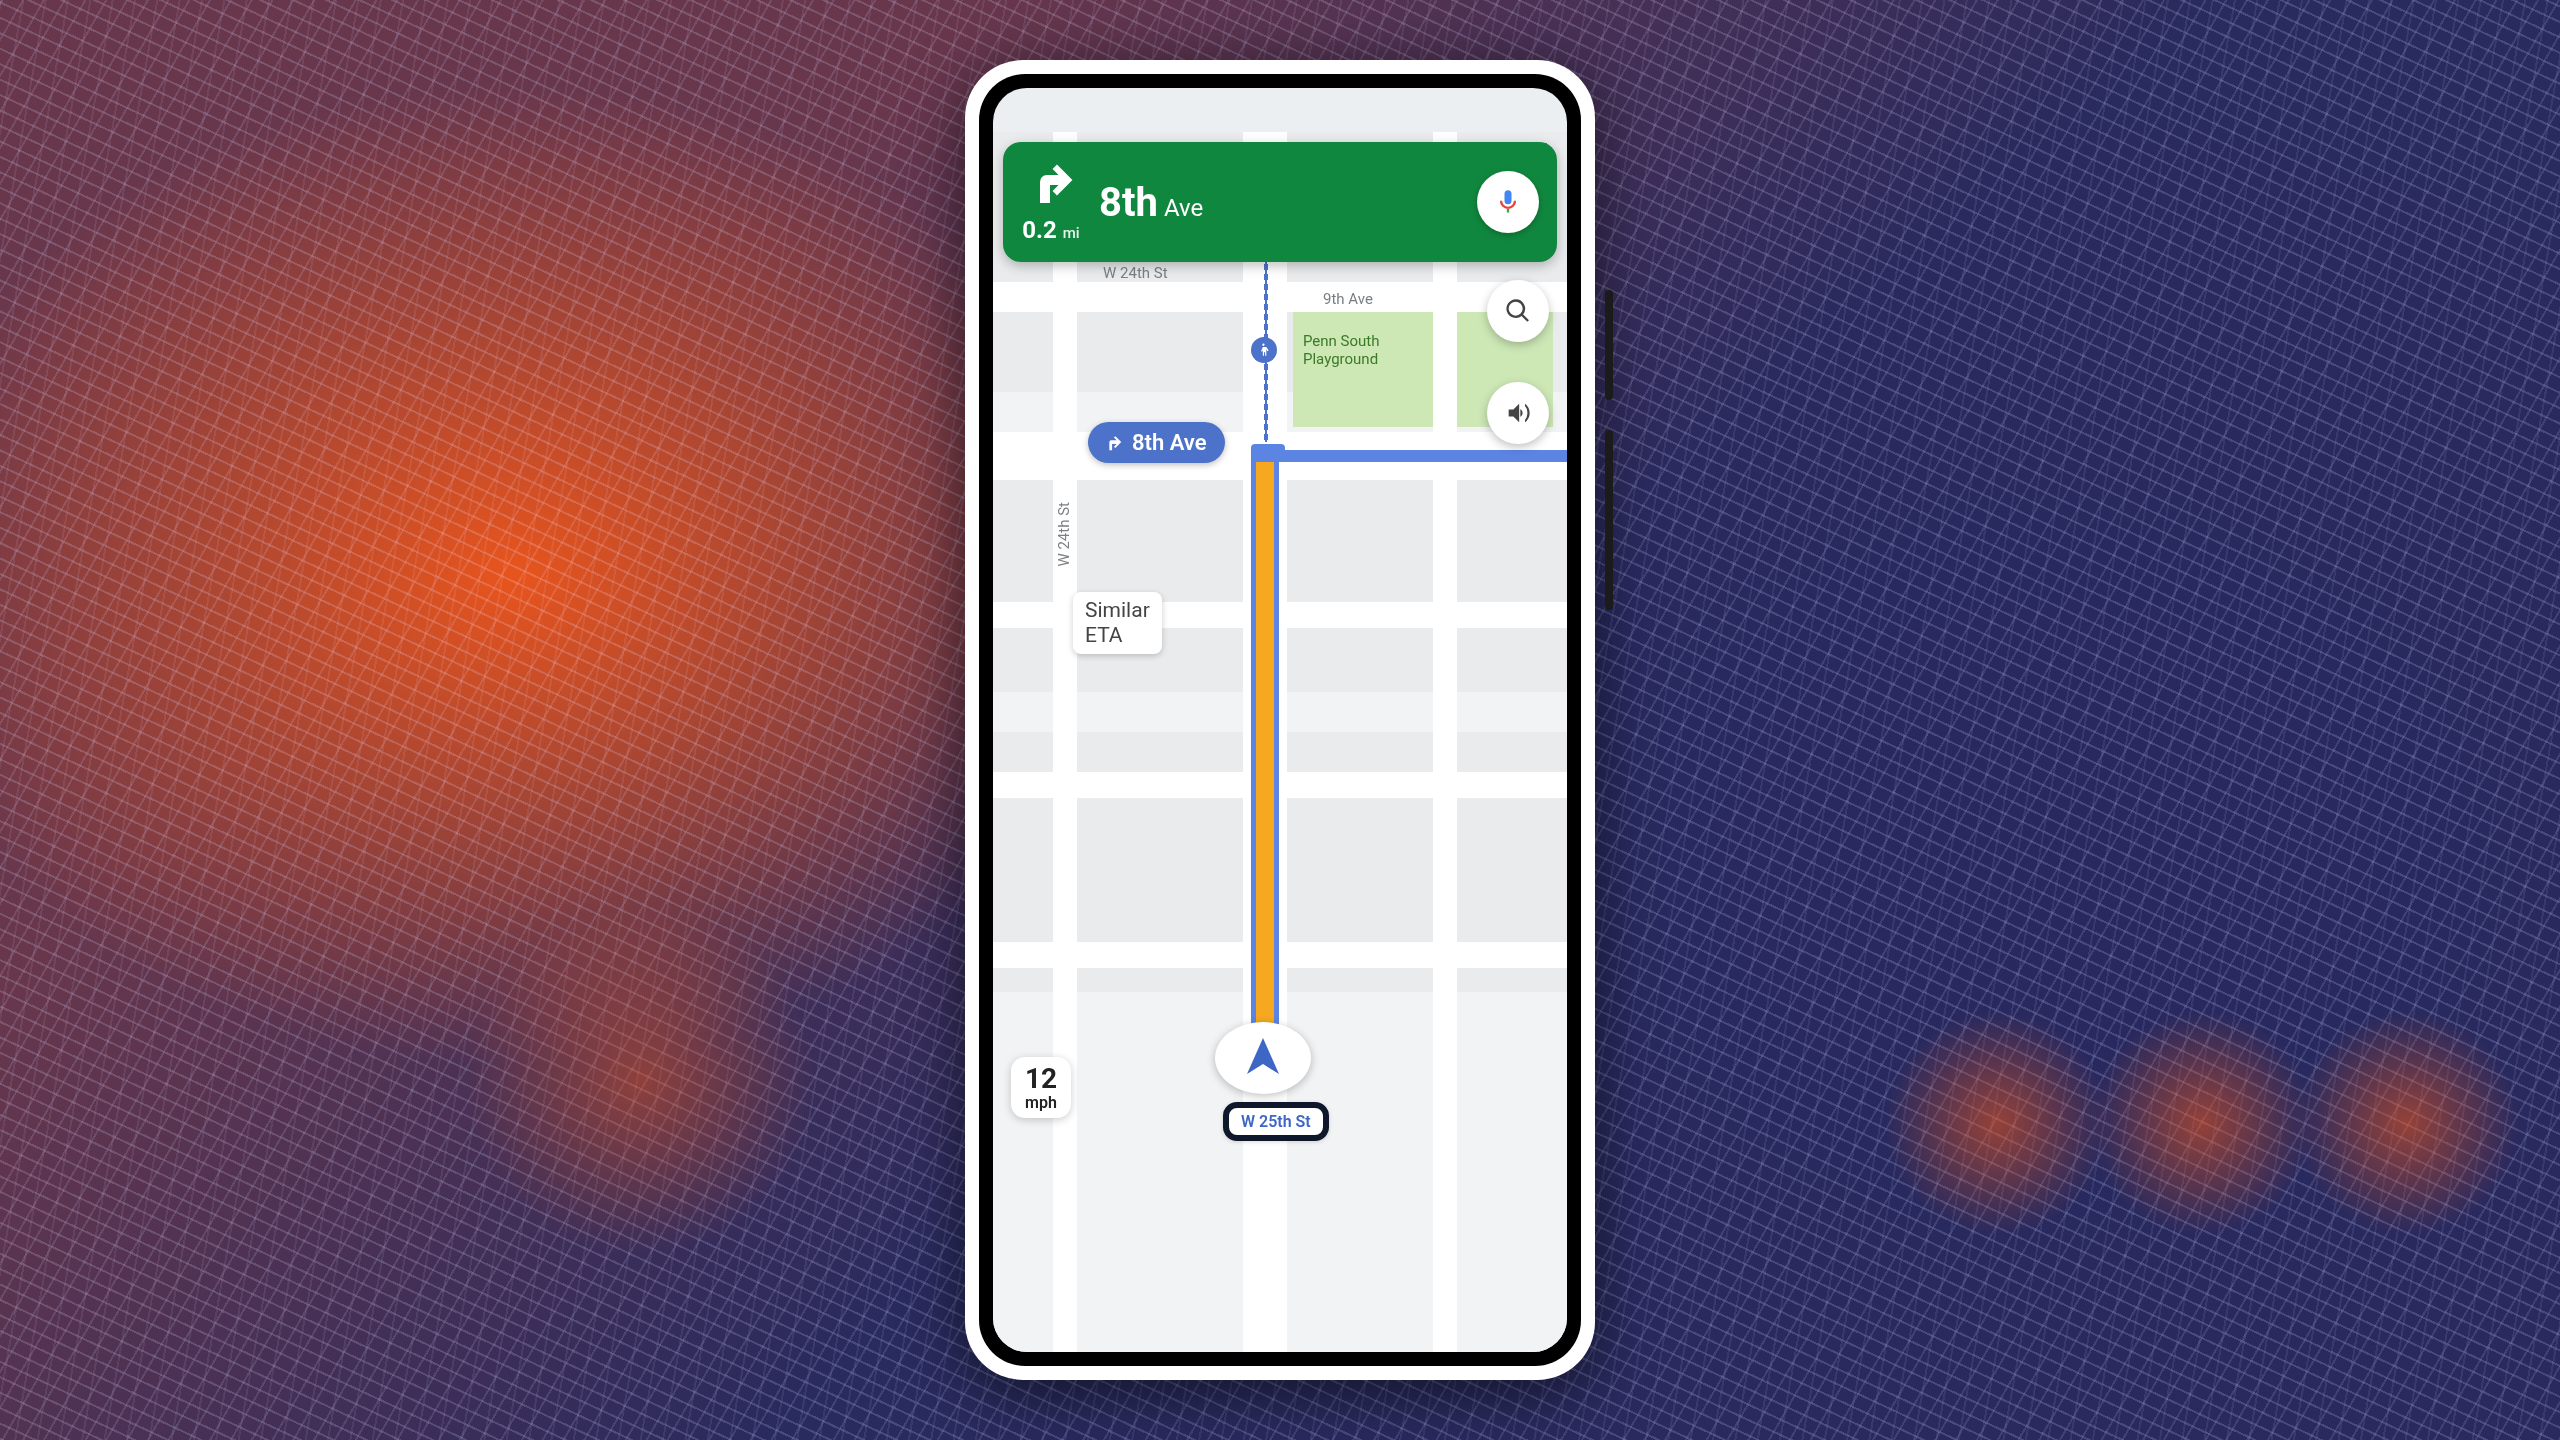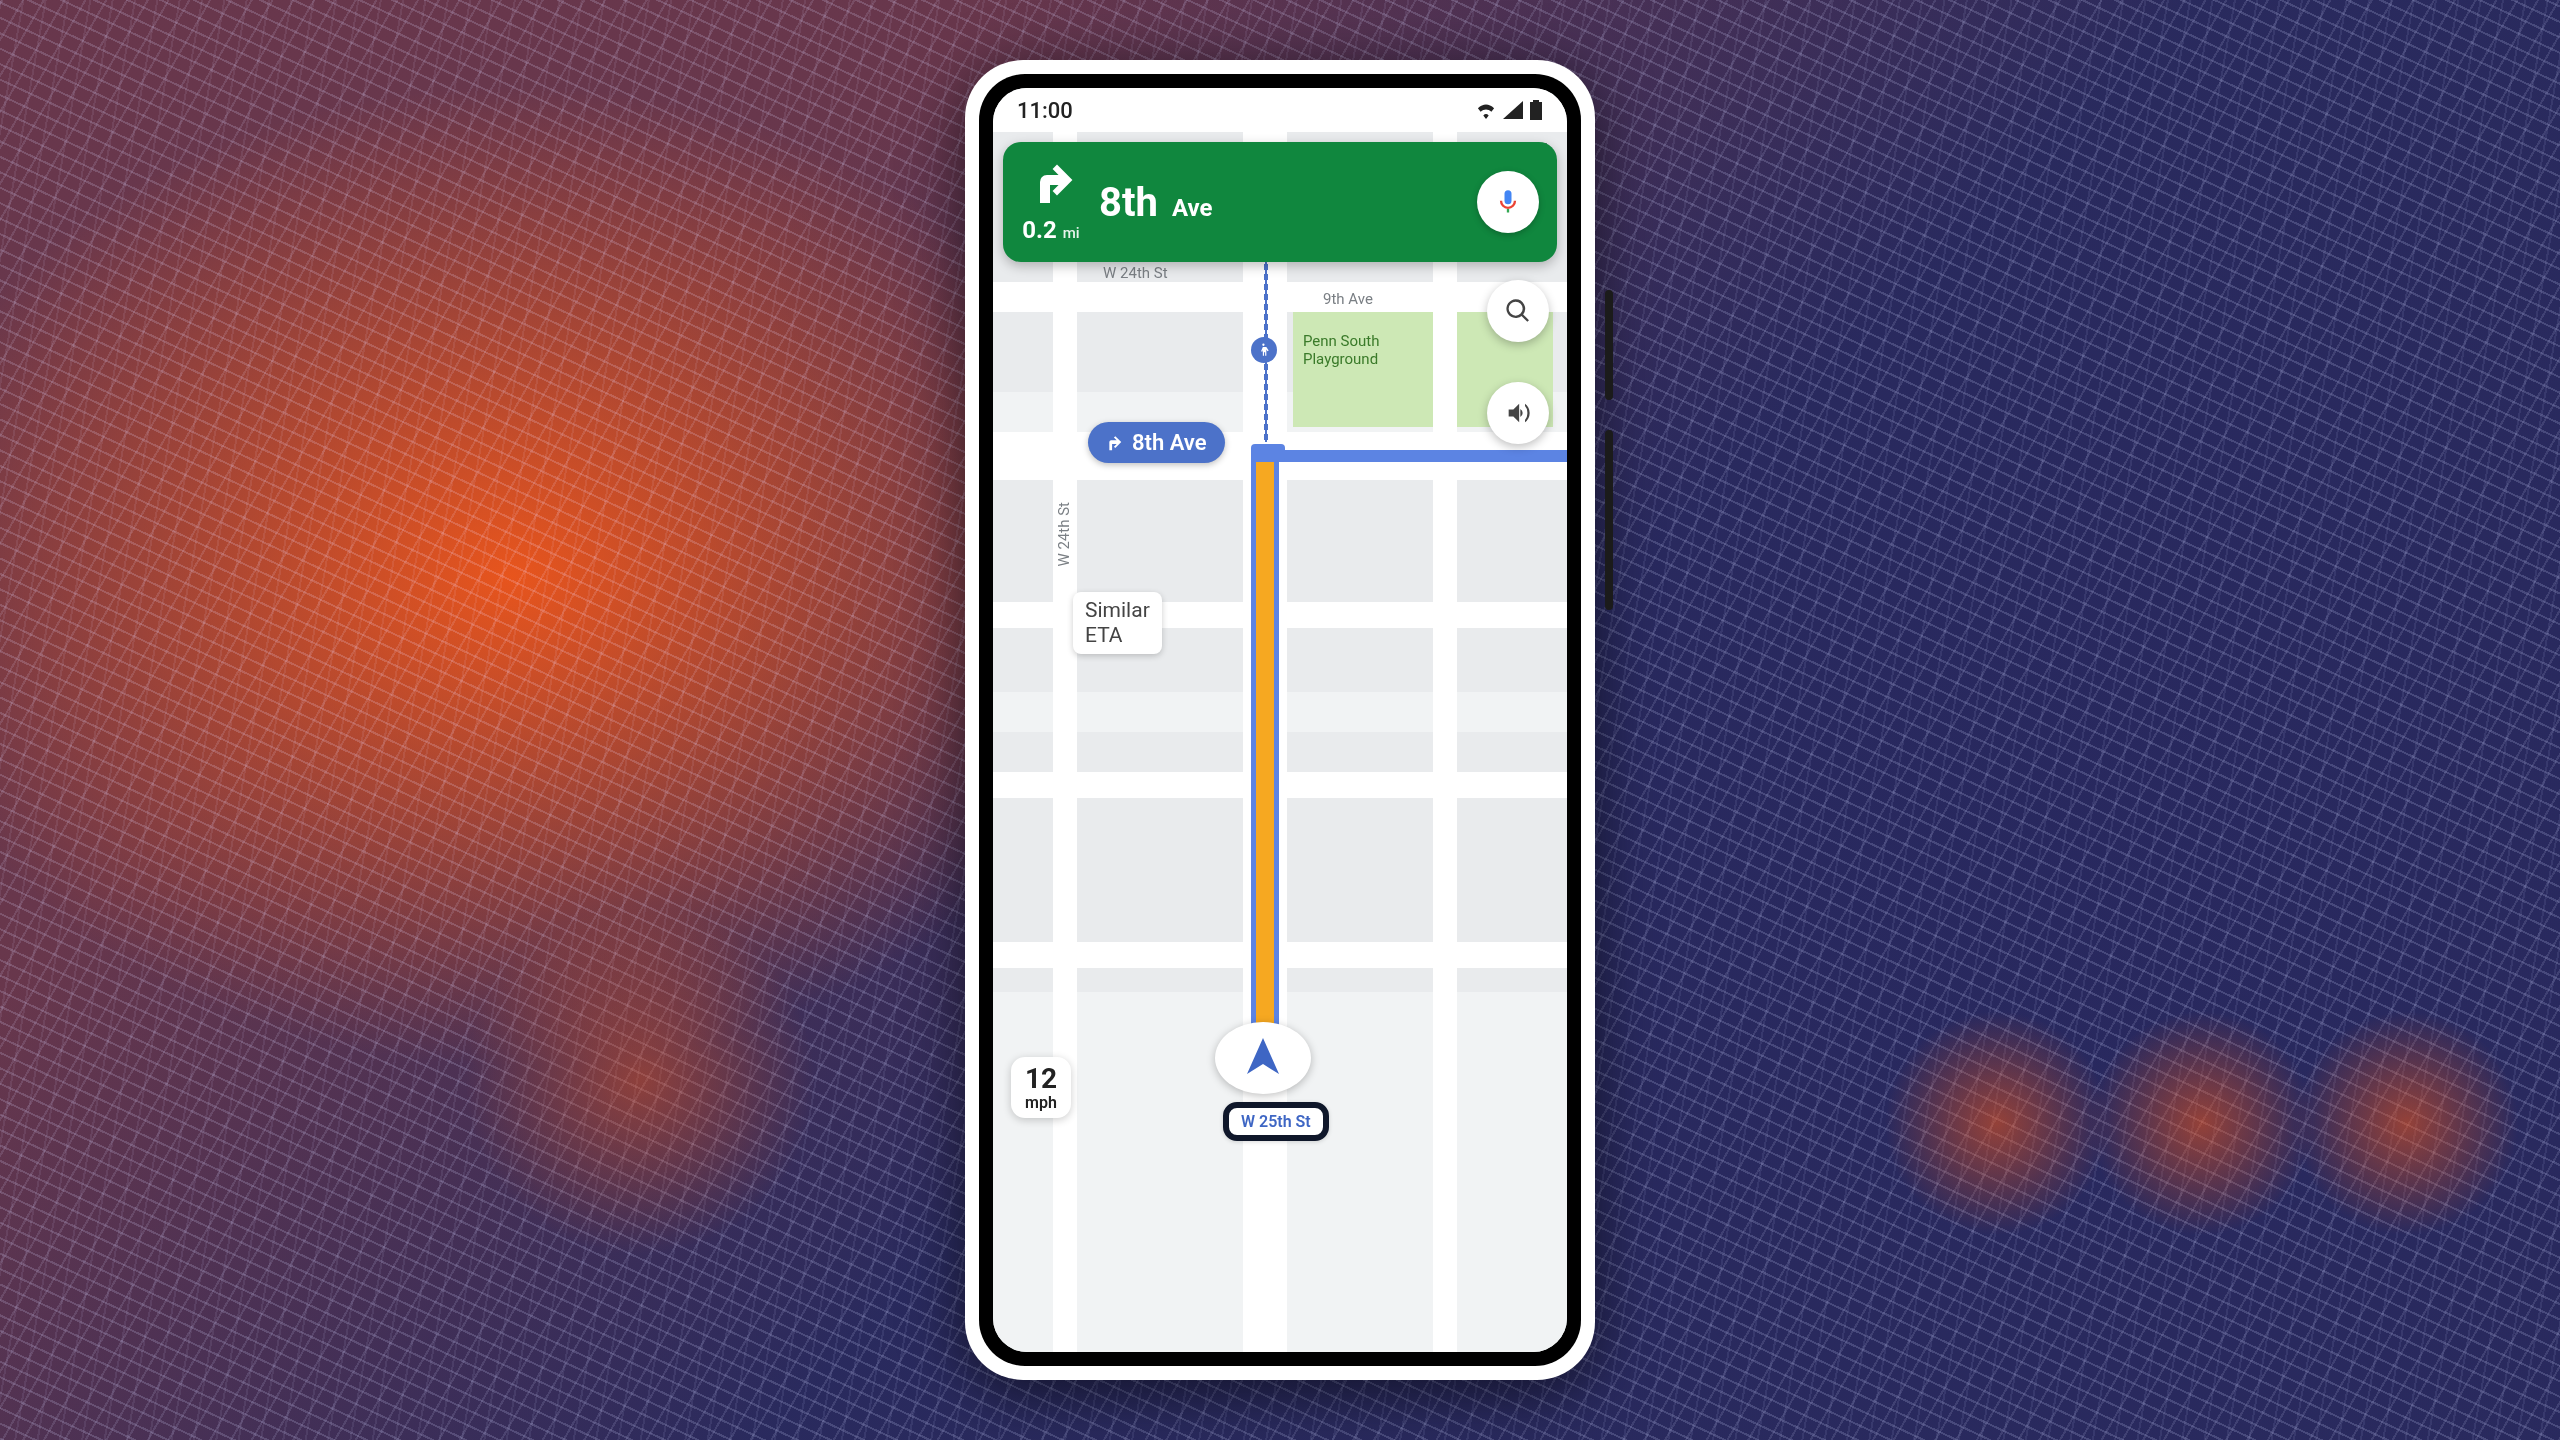--- a/index.html
+++ b/index.html
@@ -139,21 +139,21 @@
     display:flex; align-items:center;
     padding:0 18px;
     color:#fff;
     box-shadow:0 4px 12px rgba(0,0,0,.25);
   }
   .dir-arrow { width:60px; text-align:center; }
   .dir-arrow svg { width:48px; height:48px; }
   .dir-dist { font-size:24px; font-weight:700; margin-top:4px; }
   .dir-dist small { font-size:15px; font-weight:500; opacity:.9; }
   .dir-street { font-size:40px; font-weight:700; margin-left:18px; }
-  .dir-street small { font-size:24px; font-weight:700; margin-left:14px; }
+  .dir-street small { font-size:24px; font-weight:400; margin-left:6px; }
   .mic-btn {
     margin-left:auto; width:62px; height:62px; border-radius:50%;
     background:#fff; display:flex; align-items:center; justify-content:center;
     box-shadow:0 2px 6px rgba(0,0,0,.25);
   }
 
   
   .fab {
     position:absolute; width:62px; height:62px; border-radius:50%;
     background:#fff; display:flex; align-items:center; justify-content:center;
@@ -209,34 +209,20 @@
 <body>
 
 <div class="bg"></div>
 
 <div class="phone">
   <div class="side-btn a"></div>
   <div class="side-btn b"></div>
   <div class="phone-inner">
     <div class="screen">
 
-      <div class="statusbar">
-        <span>11:00</span>
-        <div class="status-icons">
-          <svg width="22" height="18" viewBox="0 0 24 20">
-              <path fill="#222" d="M12 20l-3-4c1-1 2-1.5 3-1.5s2 .5 3 1.5l-3 4zm-6-8l-3-4c3-2.5 6-4 9-4s6 1.5 9 4l-3 4c-2-1.6-4-2.5-6-2.5s-4 .9-6 2.5z"></path>
-            </svg>
-          <svg width="20" height="18" viewBox="0 0 20 18">
-              <path fill="#222" d="M0 18L20 18 20 0z"></path>
-            </svg>
-          <svg width="14" height="20" viewBox="0 0 14 20">
-              <path fill="#222" d="M4 0h6v2h3v18H1V2h3V0z"></path>
-            </svg>
-        </div>
-      </div>
 
       <div class="map">
 
         <div class="block" style="left:0;top:0;right:0;height:260px"></div>
         <div class="block" style="left:0;top:300px;right:0;height:260px"></div>
         <div class="block" style="left:0;top:600px;right:0;height:260px"></div>
         <div class="park" style="left:300px;top:175px;width:260px;height:120px"></div>
         <div style="position:absolute;left:310px;top:200px;font-size:15px;color:#3a7a2a;white-space:pre">Penn South
 Playground</div>
 

